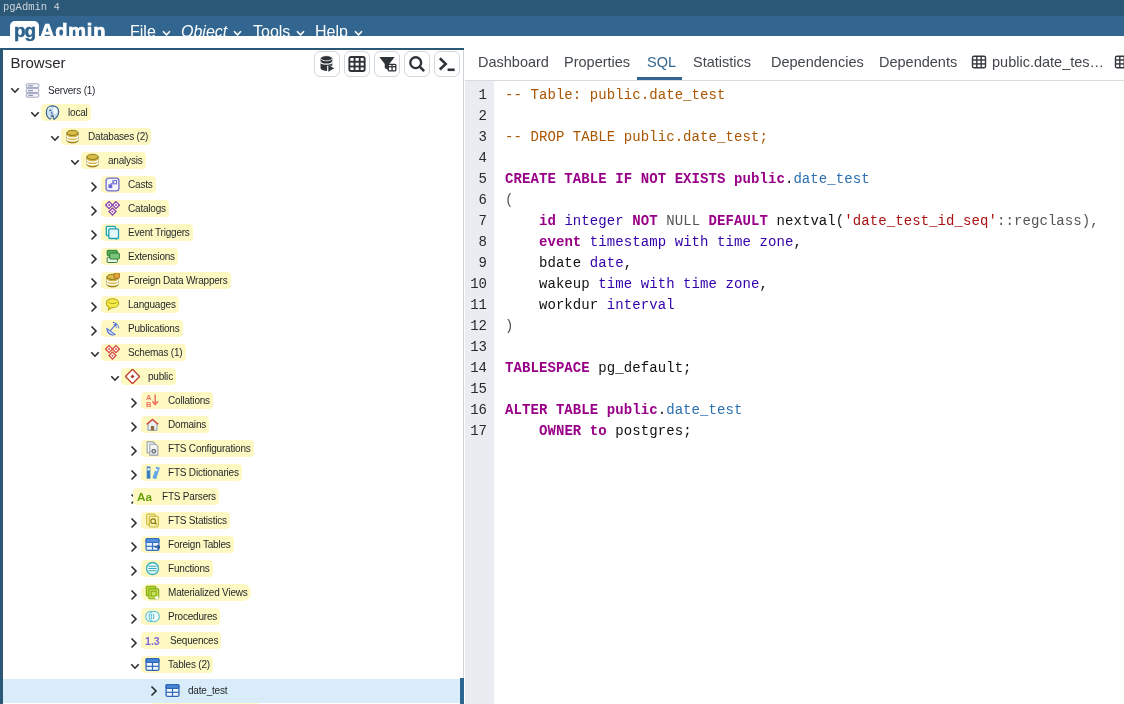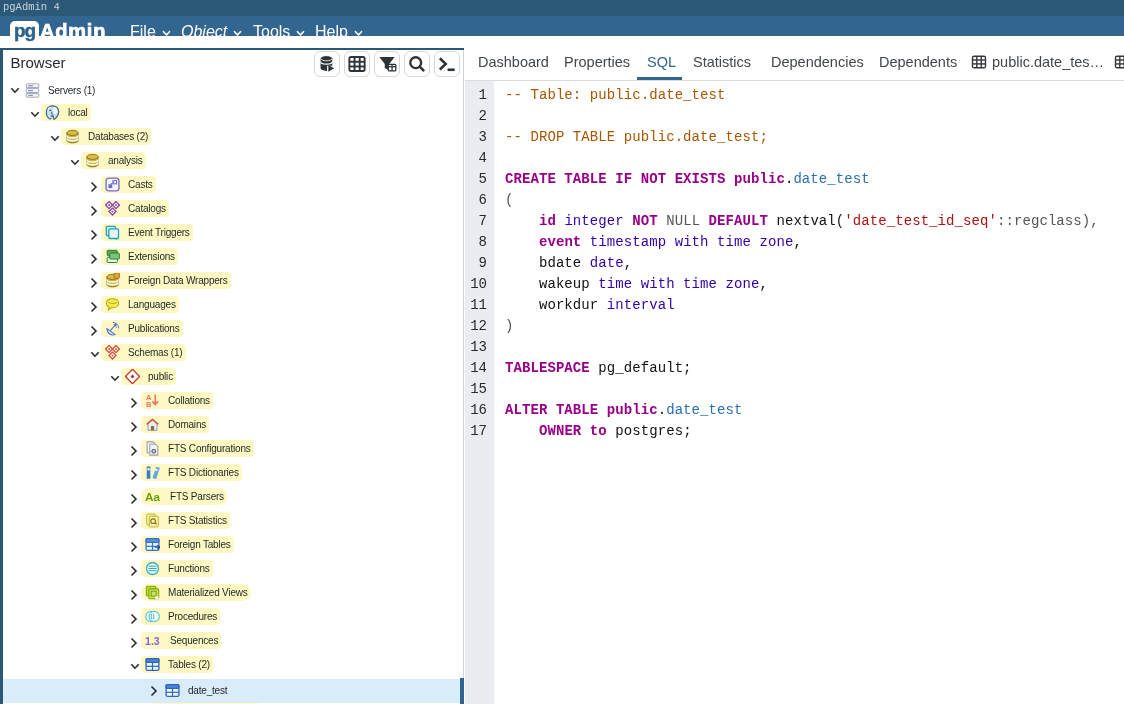--- a/index.html
+++ b/index.html
@@ -459,21 +459,21 @@
         </svg>
         <span class="lbl">FTS Dictionaries</span>
       </span>
     </div>
 <div class="row">
       <span class="chev" style="left:130px; top:6px;">
         <svg width="8" height="12" viewBox="0 0 8 12">
           <polyline points="1.5,1.5 6,6 1.5,10.5" fill="none" stroke="#282b2f" stroke-width="1.6"></polyline>
         </svg>
       </span>
-      <span class="hl" style="left:141px;border-radius:7px;">
+      <span class="hl" style="left:133px;">
         <svg width="17" height="15" viewBox="0 0 16 14">
           <text x="0" y="11" font-family="Liberation Sans" font-size="11" font-weight="bold" fill="#67a00c">Aa</text>
         </svg>
         <span class="lbl">FTS Parsers</span>
       </span>
     </div>
 <div class="row">
       <span class="chev" style="left:130px; top:6px;">
         <svg width="8" height="12" viewBox="0 0 8 12">
           <polyline points="1.5,1.5 6,6 1.5,10.5" fill="none" stroke="#282b2f" stroke-width="1.6"></polyline>

